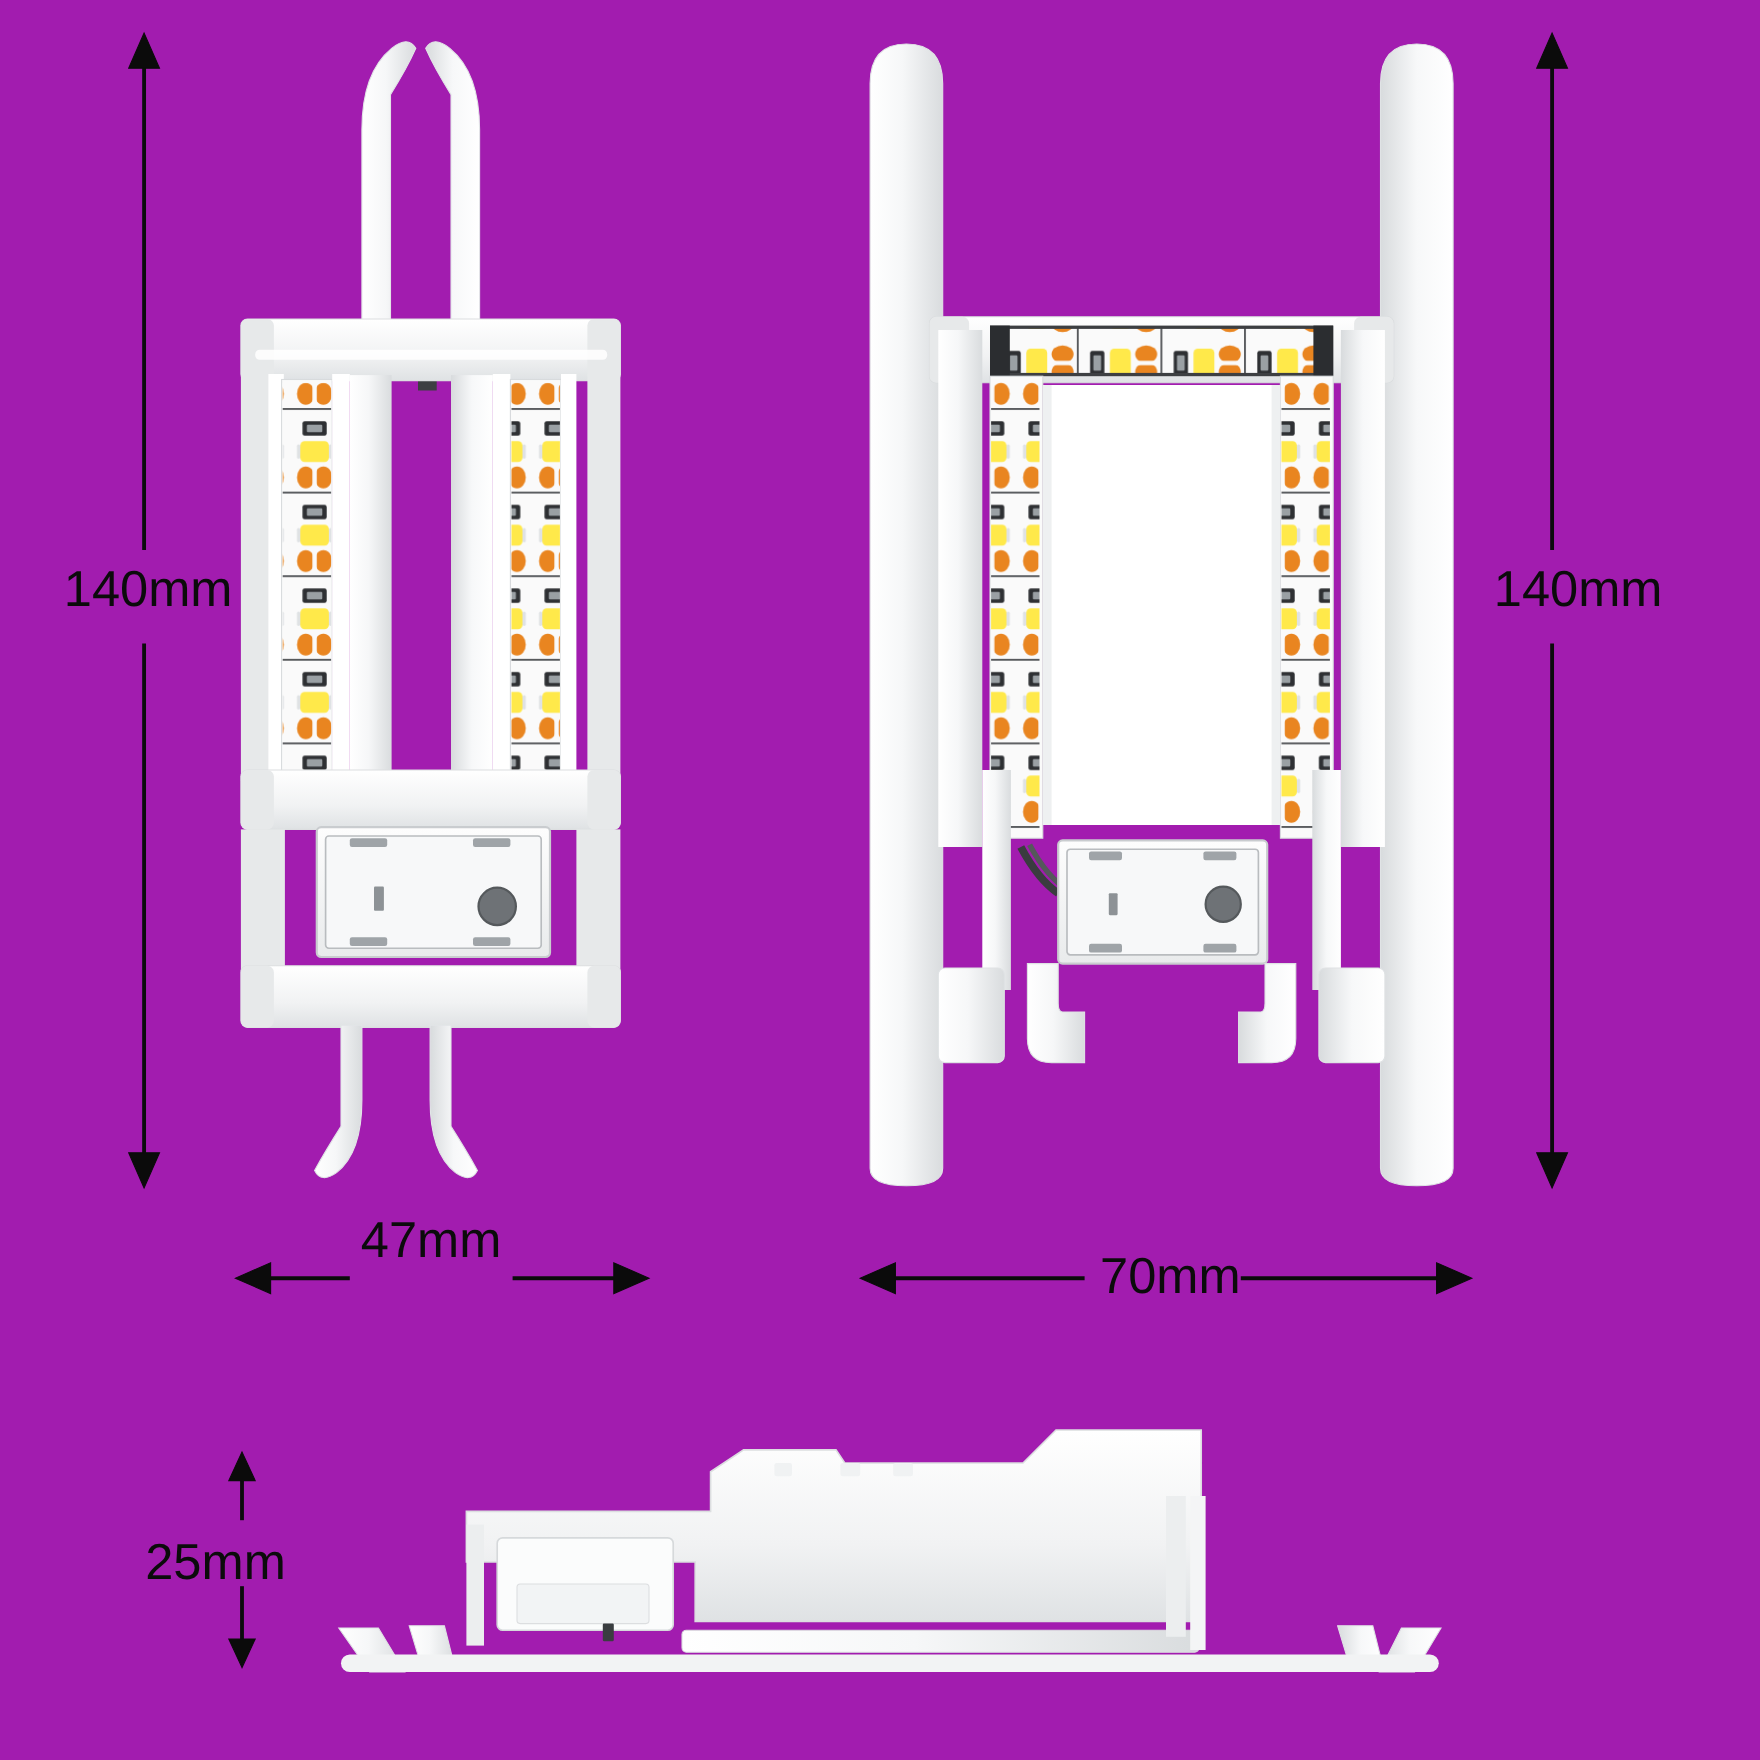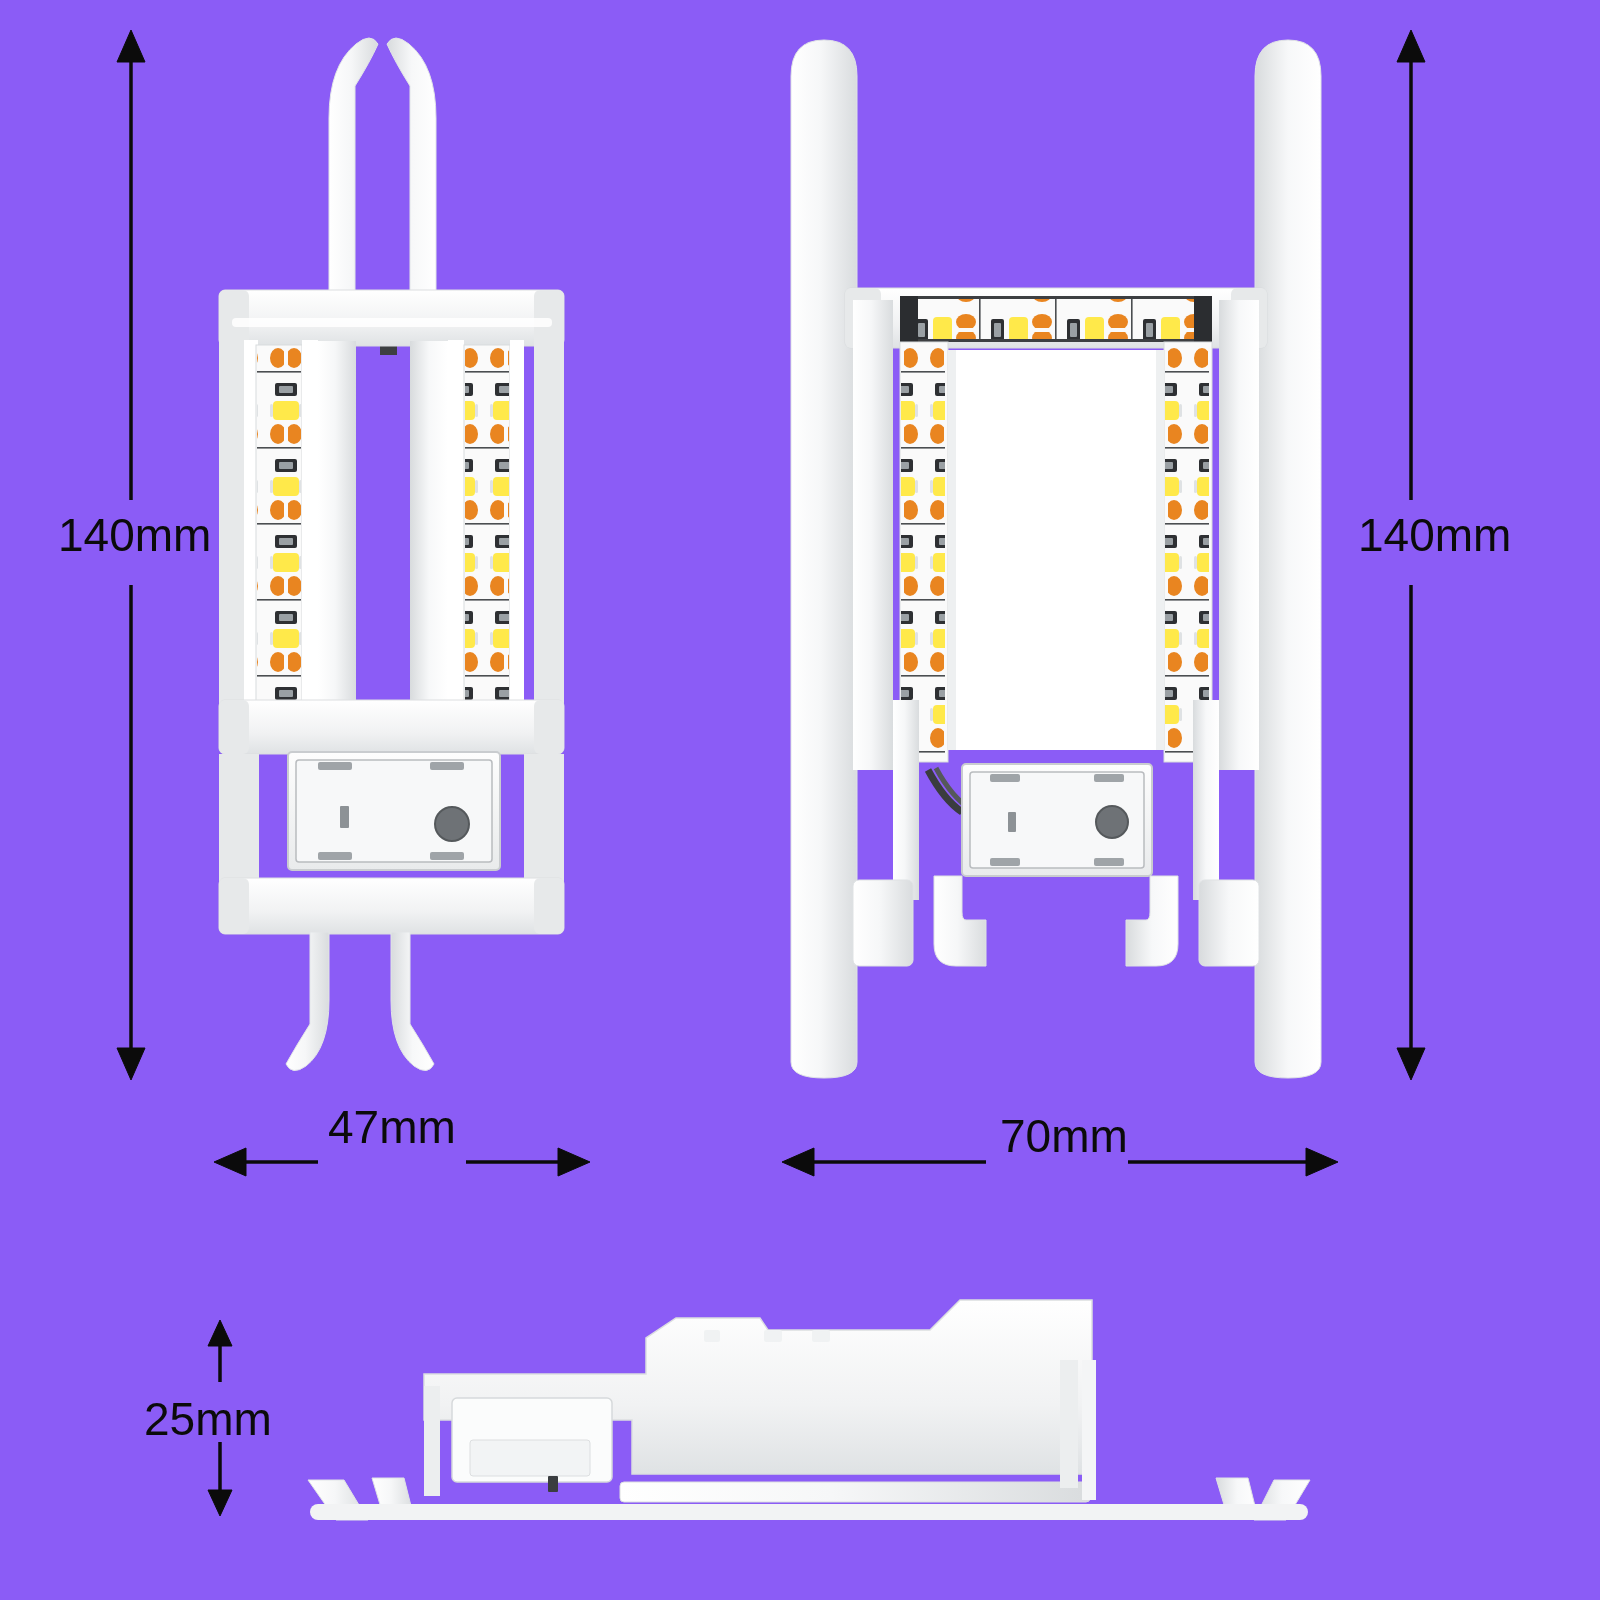--- a/index.html
+++ b/index.html
@@ -4,21 +4,21 @@
 <style>
   html, body {
     margin: 0;
     padding: 0;
     background: #ffffff;
   }
   #canvas {
     position: relative;
     width: 1600px;
     height: 1600px;
-    background: #8b5cf6;
+    background: #a21caf;
     font-family: "Liberation Sans", sans-serif;
     overflow: hidden;
   }
   .dim-label {
     position: absolute;
     font-size: 46px;
     font-weight: 400;
     color: #0b0b0b;
     letter-spacing: 0px;
     white-space: nowrap;
@@ -295,17 +295,17 @@
       </g>
     </g>
   </svg>
 
   <div class="dim-label" style="left:58px; top:508px;">140mm</div>
 
   <div class="dim-label" style="left:1358px; top:508px;">140mm</div>
 
   <div class="dim-label" style="left:328px; top:1100px;">47mm</div>
 
-  <div class="dim-label" style="left:1000px; top:1109px;">70mm</div>
-
-  <div class="dim-label" style="left:144px; top:1392px;">25mm</div>
+  <div class="dim-label" style="left:1000px; top:1132px;">70mm</div>
+
+  <div class="dim-label" style="left:132px; top:1392px;">25mm</div>
 
 </div>
 
 </body></html>

